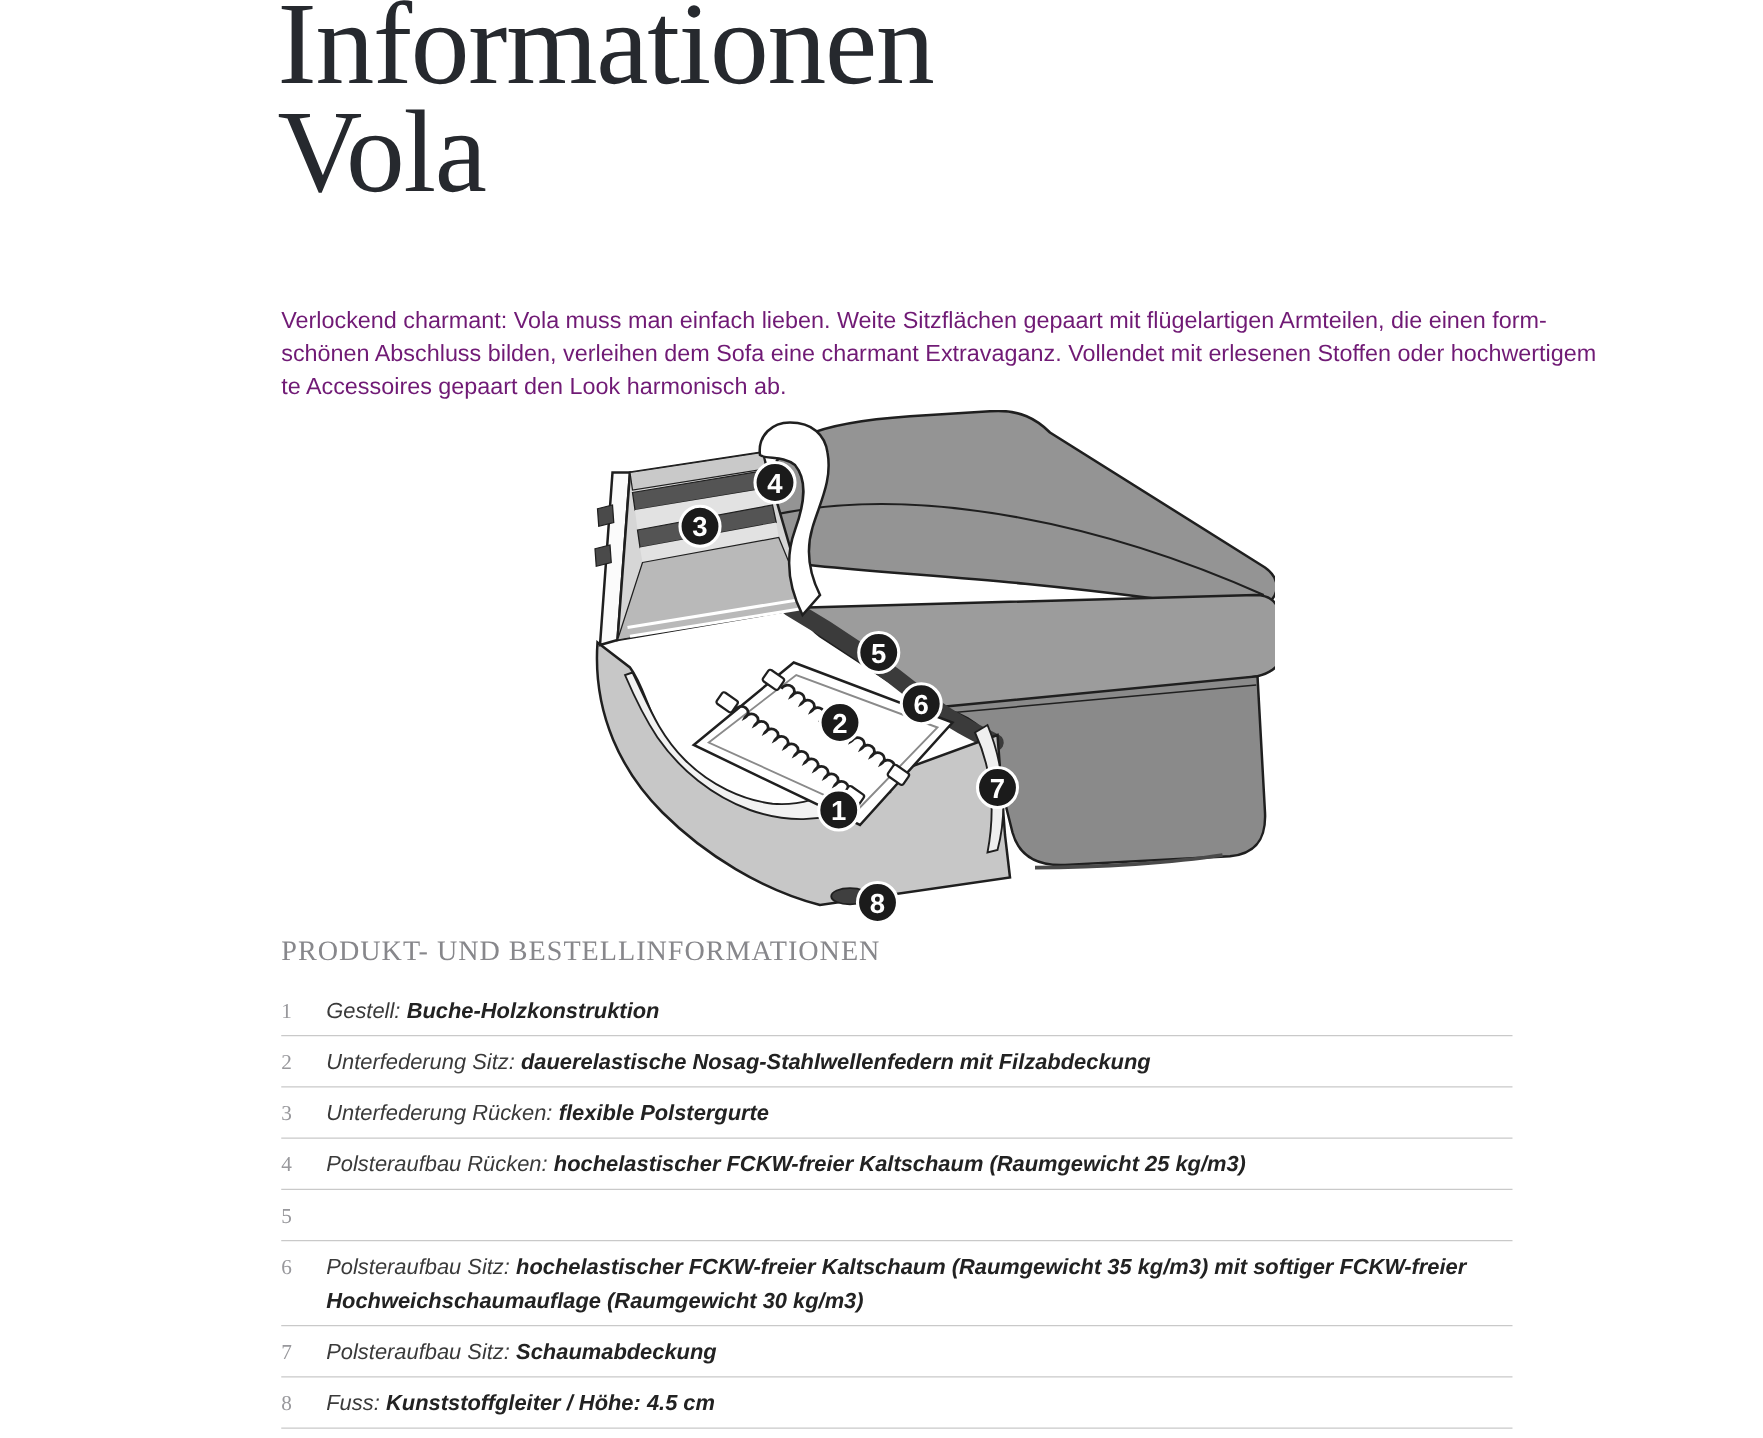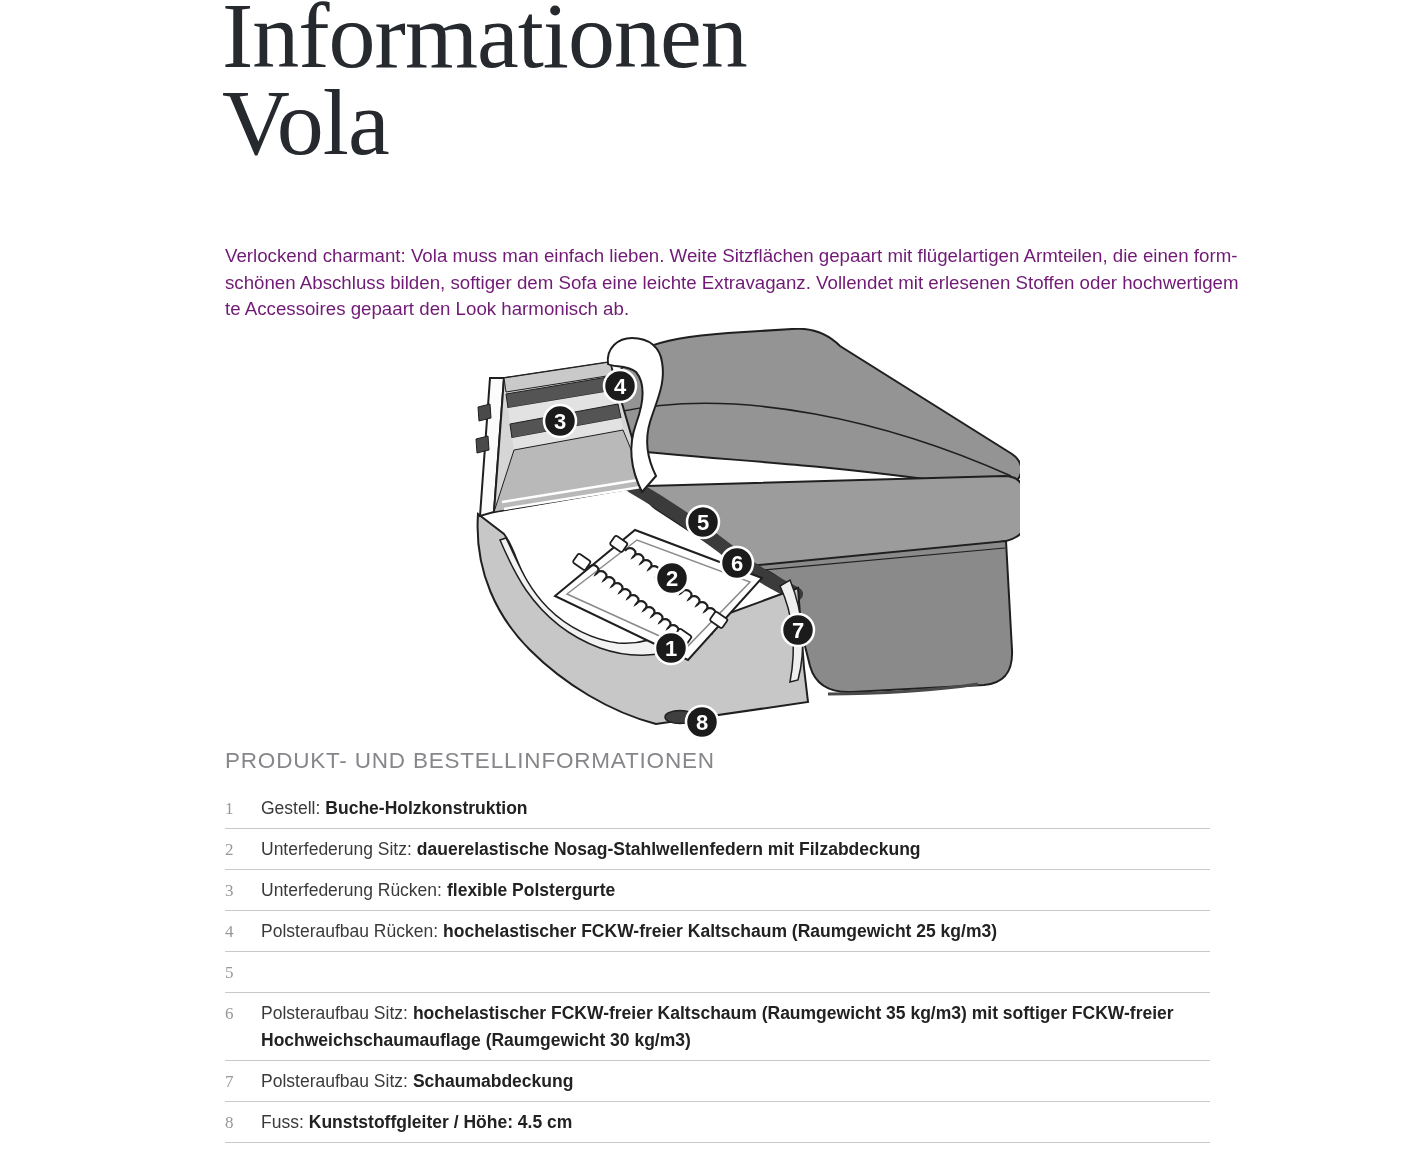--- a/index.html
+++ b/index.html
@@ -21,51 +21,51 @@
   }
   .intro .p-line{white-space:nowrap;}
   
   .diagram-wrap{position:absolute;left:460px;top:328px;width:560px;height:422px;}
   .callout-text{
     font-family:"Liberation Sans", sans-serif;font-weight:bold;font-size:22px;fill:#ffffff;
   }
   
   .section-heading{
     position:absolute;left:225px;top:748px;margin:0;
-    font-family:Liberation Sans, sans-serif;font-weight:400;
+    font-family:Liberation Serif, serif;font-weight:400;
     font-size:22.5px;letter-spacing:0.8px;color:#87878b;
   }
   
   .product-list{position:absolute;left:225px;top:788px;width:985px;}
   .row{
     display:flex;align-items:flex-start;
     padding:7px 0 6px 0;border-bottom:1px solid #c9c9c9;
     font-size:17.5px;line-height:27px;
   }
   .row .num{
     flex:0 0 36px;font-family:"Liberation Serif", serif;
     color:#98989c;font-size:17px;line-height:27px;
   }
-  .row .txt{flex:1;color:#3a3a3a;}
+  .row .txt{flex:1;color:#3a3a3a;font-style:italic;}
   .row .lbl{margin-right:5px;}
   .row b{color:#222222;font-weight:bold;}
 </style>
 </head>
 <body>
 
 <div class="page">
 
   <h1 class="main-title">
     <span class="line">Informationen</span>
     <span class="line">Vola</span>
   </h1>
 
   <div class="intro">
     <div class="p-line">Verlockend charmant: Vola muss man einfach lieben. Weite Sitzflächen gepaart mit flügelartigen Armteilen, die einen form-</div>
-    <div class="p-line">schönen Abschluss bilden, softiger dem Sofa eine leichte Extravaganz. Vollendet mit erlesenen Stoffen oder hochwertigem</div>
+    <div class="p-line">schönen Abschluss bilden, verleihen dem Sofa eine charmant Extravaganz. Vollendet mit erlesenen Stoffen oder hochwertigem</div>
     <div class="p-line">te Accessoires gepaart den Look harmonisch ab.</div>
   </div>
 
   <div class="diagram-wrap">
     <svg width="560" height="422" viewBox="0 0 560 422" xmlns="http://www.w3.org/2000/svg">
 
       <path d="M152,120 C146,62 158,30 186,20 C206,11 240,7 268,5 L332,1 C356,-1 370,8 380,18
                L552,126 C562,133 564,143 558,151 L547,163
                C480,152 420,145 360,139 C290,132 210,128 152,120 Z" stroke="#1f1f1f" stroke-width="2" fill="#949494"></path>
       <path d="M158,84 C280,58 430,94 551,148" fill="none" stroke="#1f1f1f" stroke-width="1.6"></path>

